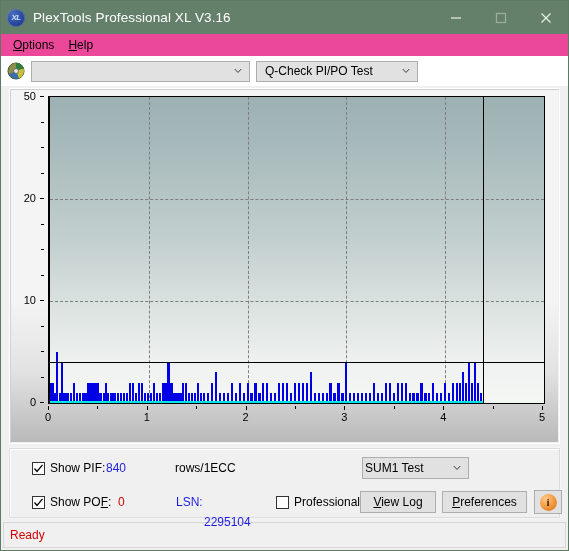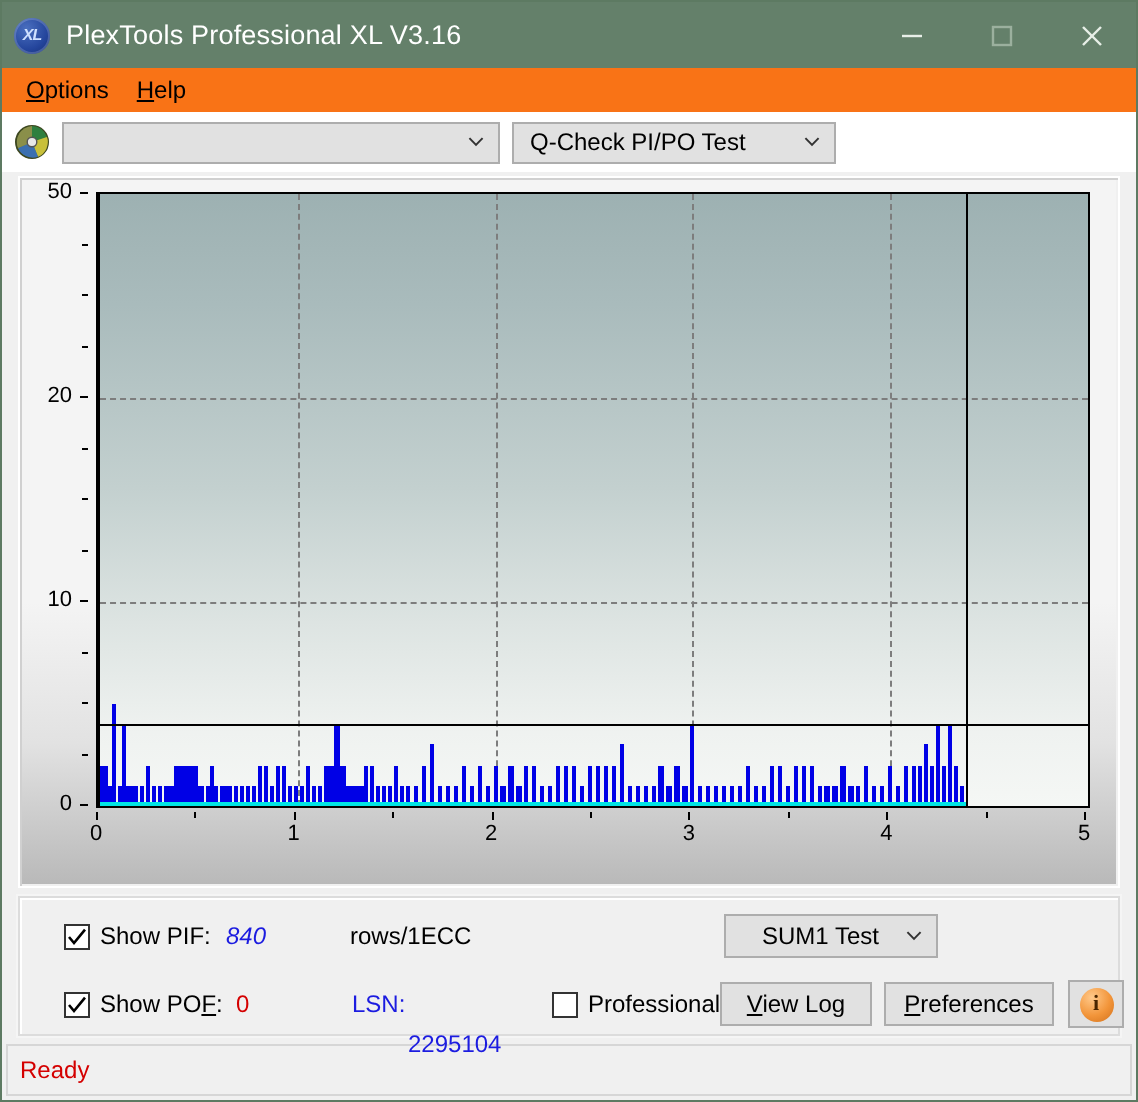--- a/index.html
+++ b/index.html
@@ -45,21 +45,21 @@
   }
   .win-btn{
     width:45px;height:33px;display:flex;align-items:center;justify-content:center;
     color:#e8efe8;font-size:13px;user-select:none;
   }
   .win-btn.close{font-size:15px;}
   .win-btn svg{display:block;}
 
   
   .menubar{
-    height:22px;flex:0 0 22px;background:#f97316;
+    height:22px;flex:0 0 22px;background:#ec4899;
     display:flex;align-items:center;padding-left:6px;
     border-bottom:0;
   }
   .menu-item{
     font-size:12px;color:#000;padding:2px 8px 2px 6px;
     white-space:nowrap;
   }
   .menu-item u{text-decoration:underline;}
 
   
@@ -227,21 +227,21 @@
   .info-circle{
     width:17px;height:17px;border-radius:50%;
     background:radial-gradient(circle at 35% 28%, #ffc98a 0%, #f2953a 55%, #d2701b 100%);
     display:flex;align-items:center;justify-content:center;
     color:#4a2600;font-size:11px;font-weight:bold;font-family:"Liberation Serif",serif;
   }
   .combo-sum{
     position:absolute;top:50%;transform:translateY(-50%);
     width:107px;height:22px;box-sizing:border-box;
     background:#e1e1e1;border:1px solid #adadad;
-    display:flex;align-items:center;padding-left:18px;
+    display:flex;align-items:center;padding-left:2px;
     font-size:12px;color:#000;
   }
   .combo-sum .caret{
     position:absolute;right:7px;top:50%;margin-top:-4px;
     width:8px;height:8px;display:flex;align-items:center;justify-content:center;
   }
 
   
   .statusbar{
     flex:1 1 auto;
@@ -522,21 +522,21 @@
 
       <div class="ctrl-row r1">
         <div class="chk" style="left:22px;">
           <span class="chk-box">
             <svg width="11" height="11" viewBox="0 0 11 11">
                 <polyline points="1.5,5.5 4,8.5 9.5,1.8" fill="none" stroke="#000" stroke-width="1.3"></polyline>
               </svg>
           </span>
           <span class="lbl">Show PIF:</span>
         </div>
-        <div class="valnum blue" style="left:103px;font-style:italic;">840</div>
+        <div class="valnum blue" style="left:96px;">840</div>
         <div class="valnum plain" style="left:165px;">rows/1ECC</div>
 
         <div class="combo-sum" style="left:352px;">
           <span>SUM1 Test</span>
           <span class="caret">
             <svg width="9" height="6" viewBox="0 0 9 6">
                 <polyline points="0.8,0.8 4.5,4.6 8.2,0.8" fill="none" stroke="#333" stroke-width="1.1"></polyline>
               </svg>
           </span>
         </div>

